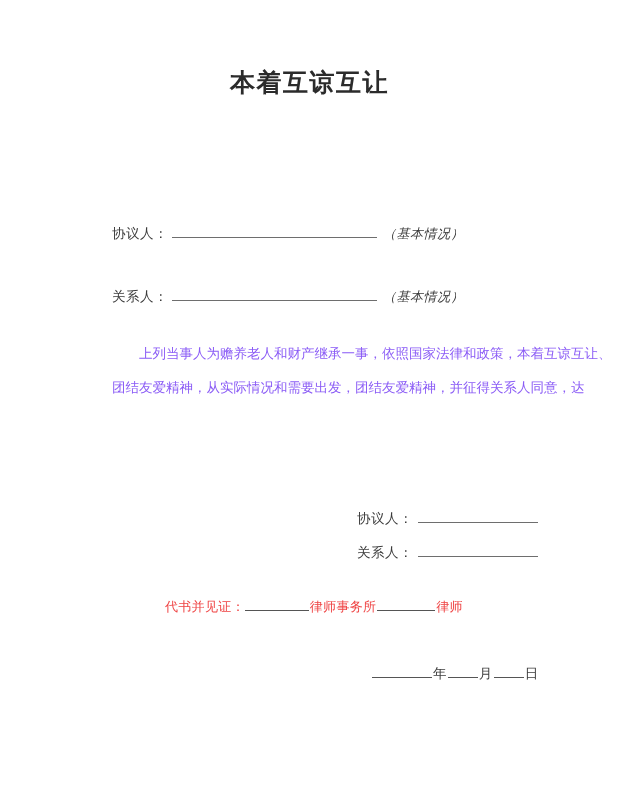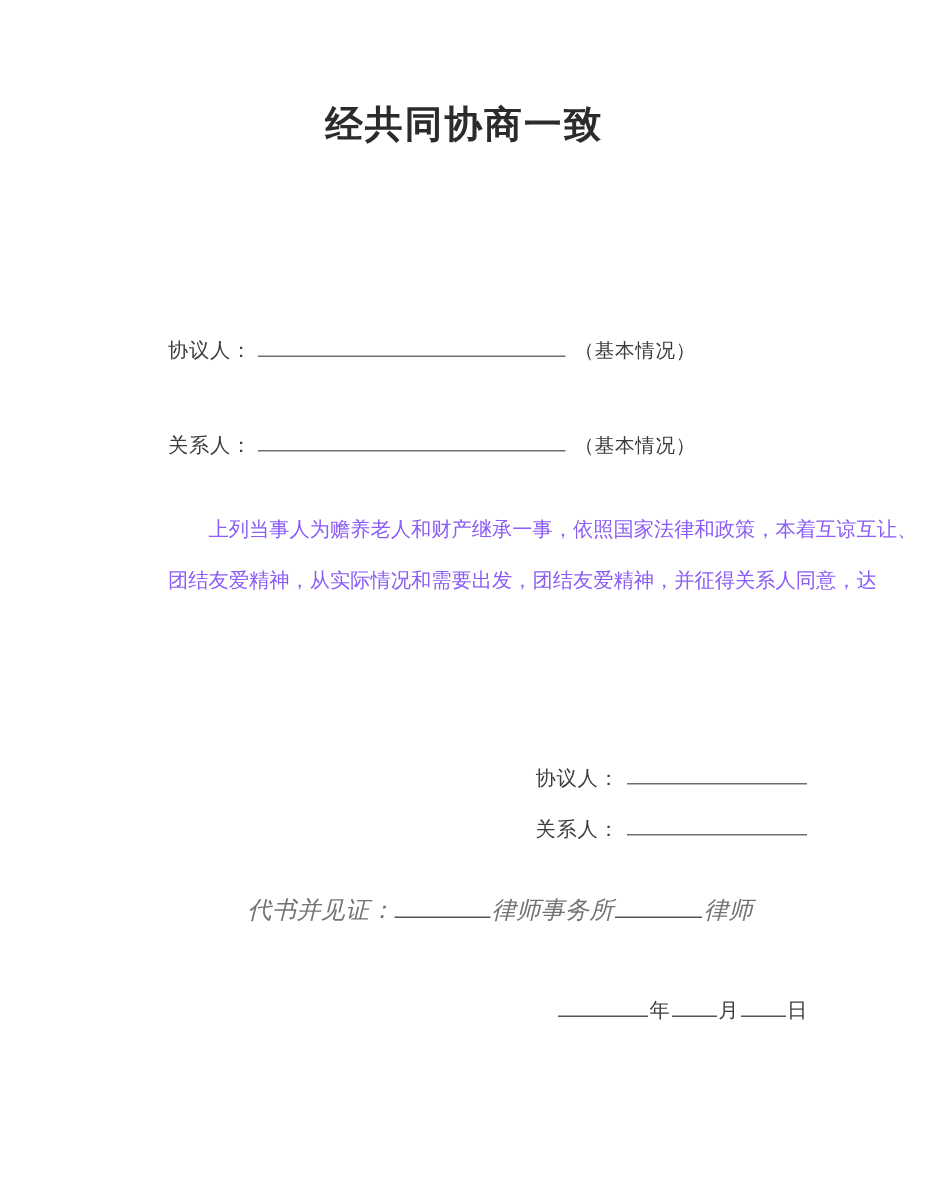--- a/index.html
+++ b/index.html
@@ -59,20 +59,21 @@
     display: inline-block;
     width: 205px;
     border-bottom: 1.4px solid #6e6e6e;
     height: 13px;
     margin: 0 6px 0 4px;
   }
 
   .party-row .p-note {
     font-size: 13px;
     letter-spacing: 0.5px;
+    font-style: italic;
   }
 
   #party-row-1 { top: 224px; }
   #party-row-2 { top: 287px; }
 
   
   .body-block {
     position: absolute;
     left: 112px;
     width: 414px;
@@ -125,25 +126,24 @@
   }
 
   #sign-row-1 { top: 509px; }
   #sign-row-2 { top: 543px; }
 
   
   #witness-line {
     position: absolute;
     left: 165px;
     top: 597px;
-    font-size: 16px;
-    color: #737373;
+    font-size: 13px;
+    color: #ef4444;
     white-space: nowrap;
     letter-spacing: 0.3px;
-    font-style: italic;
   }
 
   .blank-u {
     display: inline-block;
     border-bottom: 1.2px solid #555;
     height: 13px;
     vertical-align: baseline;
   }
 
   .blank-firm { width: 64px; }
@@ -167,21 +167,21 @@
   .dchar {
     display: inline-block;
     padding: 0 1px;
   }
 </style>
 </head>
 <body>
 
 <div class="page">
 
-  <div class="doc-title">经共同协商一致</div>
+  <div class="doc-title">本着互谅互让</div>
 
   <div class="party-row" id="party-row-1">
     <span class="p-label">协议人：</span>
     <span class="p-line"></span>
     <span class="p-note">（基本情况）</span>
   </div>
 
   <div class="party-row" id="party-row-2">
     <span class="p-label">关系人：</span>
     <span class="p-line"></span>

